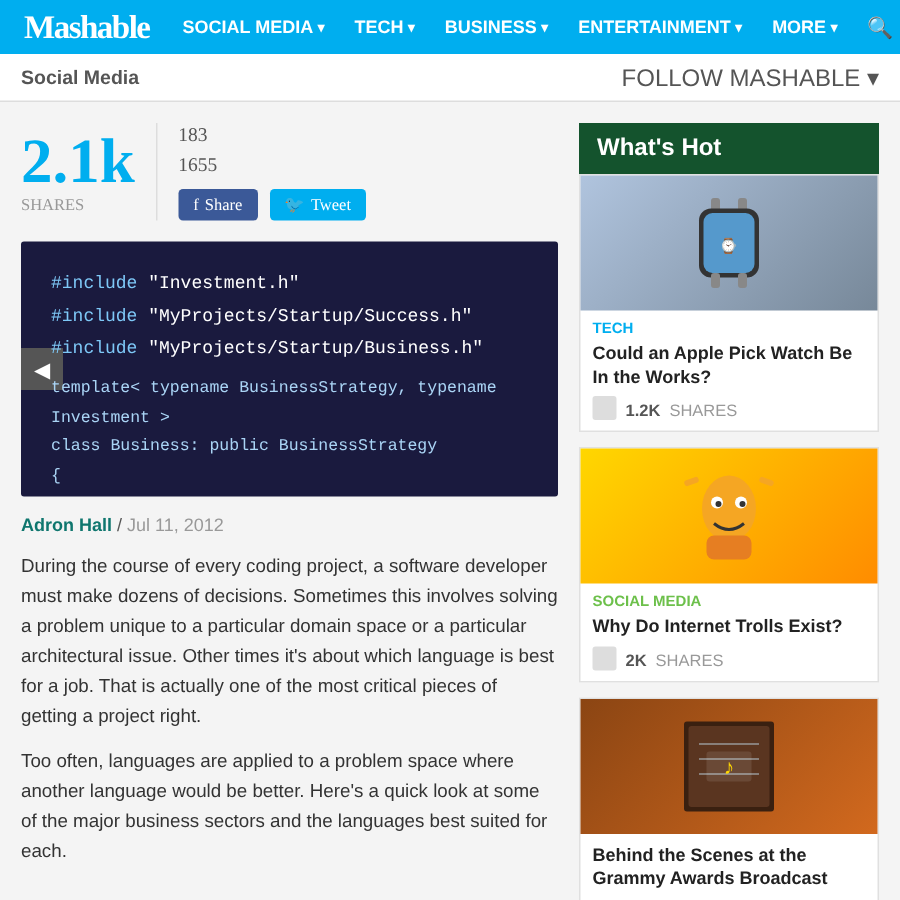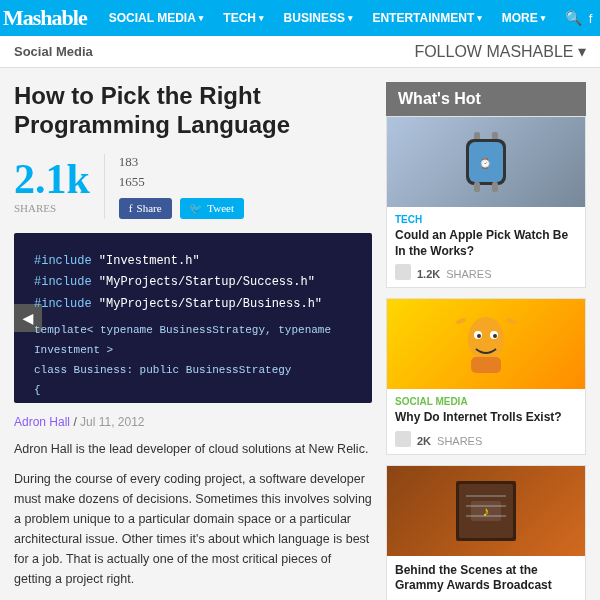--- a/index.html
+++ b/index.html
@@ -4,21 +4,21 @@
   <style>
     * { margin: 0; padding: 0; box-sizing: border-box; }
     body { font-family: Arial, sans-serif; font-size: 13px; background: #f4f4f4; width: 600px; overflow-x: hidden; }
 
     
     .top-nav {
       background: #00aeef;
       height: 36px;
       display: flex;
       align-items: center;
-      padding: 0 3px;
+      padding: 0 16px;
       gap: 4px;
     }
     .logo {
       font-family: Georgia, serif;
       font-weight: bold;
       font-size: 22px;
       color: white;
       letter-spacing: -1px;
       margin-right: 10px;
     }
@@ -182,40 +182,40 @@
       font-size: 14px;
       cursor: pointer;
     }
 
     
     .author-line {
       font-size: 12px;
       color: #555;
       margin-bottom: 10px;
     }
-    .author-name { font-weight: normal; color: #8b5cf6; }
+    .author-name { font-weight: bold; color: #0f766e; }
     .author-date { color: #999; }
 
     
     .article-body {
       font-size: 12.5px;
       color: #333;
       line-height: 1.6;
     }
     .article-body p { margin-bottom: 10px; }
     .article-body a { color: #00aeef; text-decoration: none; }
 
     
     .right-col {
       width: 200px;
       flex-shrink: 0;
     }
 
     .whats-hot-header {
-      background: #737373;
+      background: #14532d;
       color: white;
       font-size: 16px;
       font-weight: bold;
       padding: 8px 12px;
       margin-bottom: 0;
     }
 
     .hot-item {
       background: white;
       margin-bottom: 10px;
@@ -314,21 +314,20 @@
 
 <div class="secondary-bar">
   <span class="breadcrumb-text">Social Media</span>
   <span class="follow-mashable">FOLLOW MASHABLE ▾</span>
 </div>
 
 <div class="main-layout">
 
   <div class="left-col">
 
-    <h1 class="article-title">How to Pick the Right Programming Language</h1>
 
     <div class="stats-row">
       <div>
         <div class="shares-big">2.1k</div>
         <div class="shares-label">SHARES</div>
       </div>
       <div class="stats-nums">
         <div class="stat-num">183</div>
         <div class="stat-num">1655</div>
         <div class="social-btns">
@@ -358,24 +357,20 @@
       </div>
     </div>
 
     <div class="author-line">
       <span class="author-name">Adron Hall</span>
       <span> / </span>
       <span class="author-date">Jul 11, 2012</span>
     </div>
 
     <div class="article-body">
-      <p>
-        <span>Adron Hall is the lead developer of cloud solutions at New Relic.</span>
-        <a> </a>
-      </p>
       <p>During the course of every coding project, a software developer must make dozens of decisions. Sometimes this involves solving a problem unique to a particular domain space or a particular architectural issue. Other times it's about which language is best for a job. That is actually one of the most critical pieces of getting a project right.</p>
       <p>Too often, languages are applied to a problem space where another language would be better. Here's a quick look at some of the major business sectors and the languages best suited for each.</p>
     </div>
 
   </div>
 
   <div class="right-col">
 
     <div class="whats-hot-header">What's Hot</div>
 

